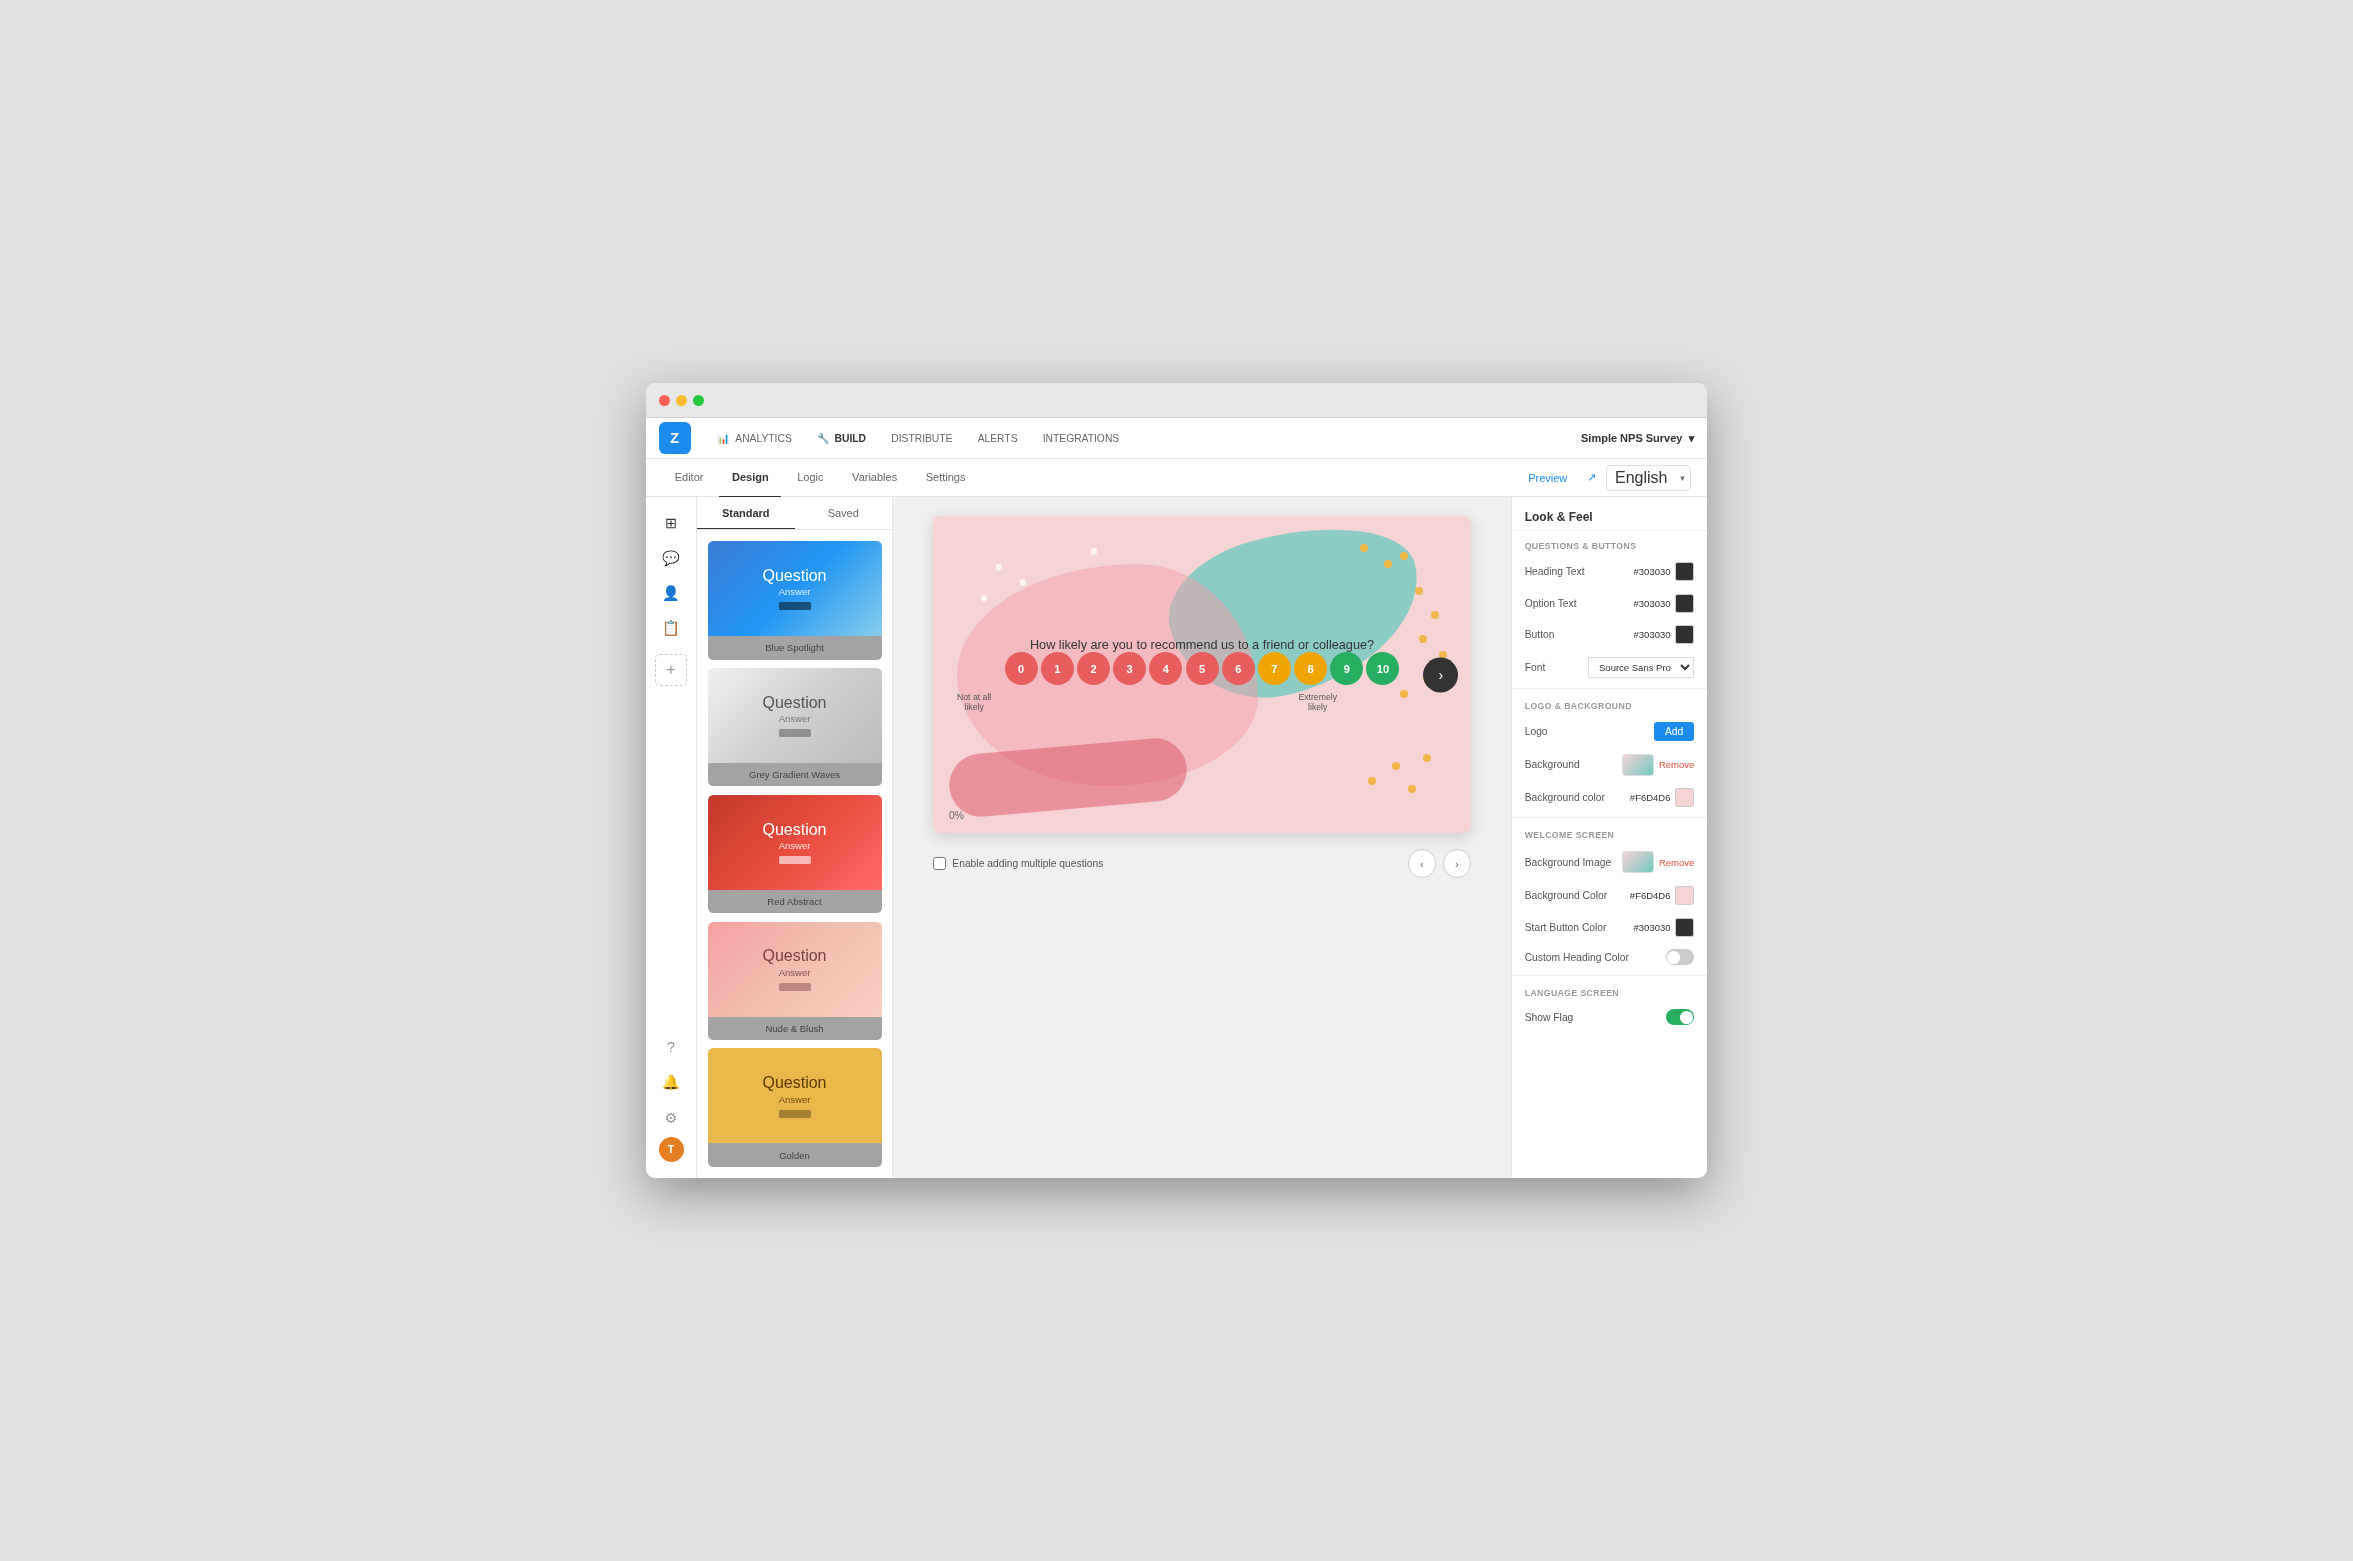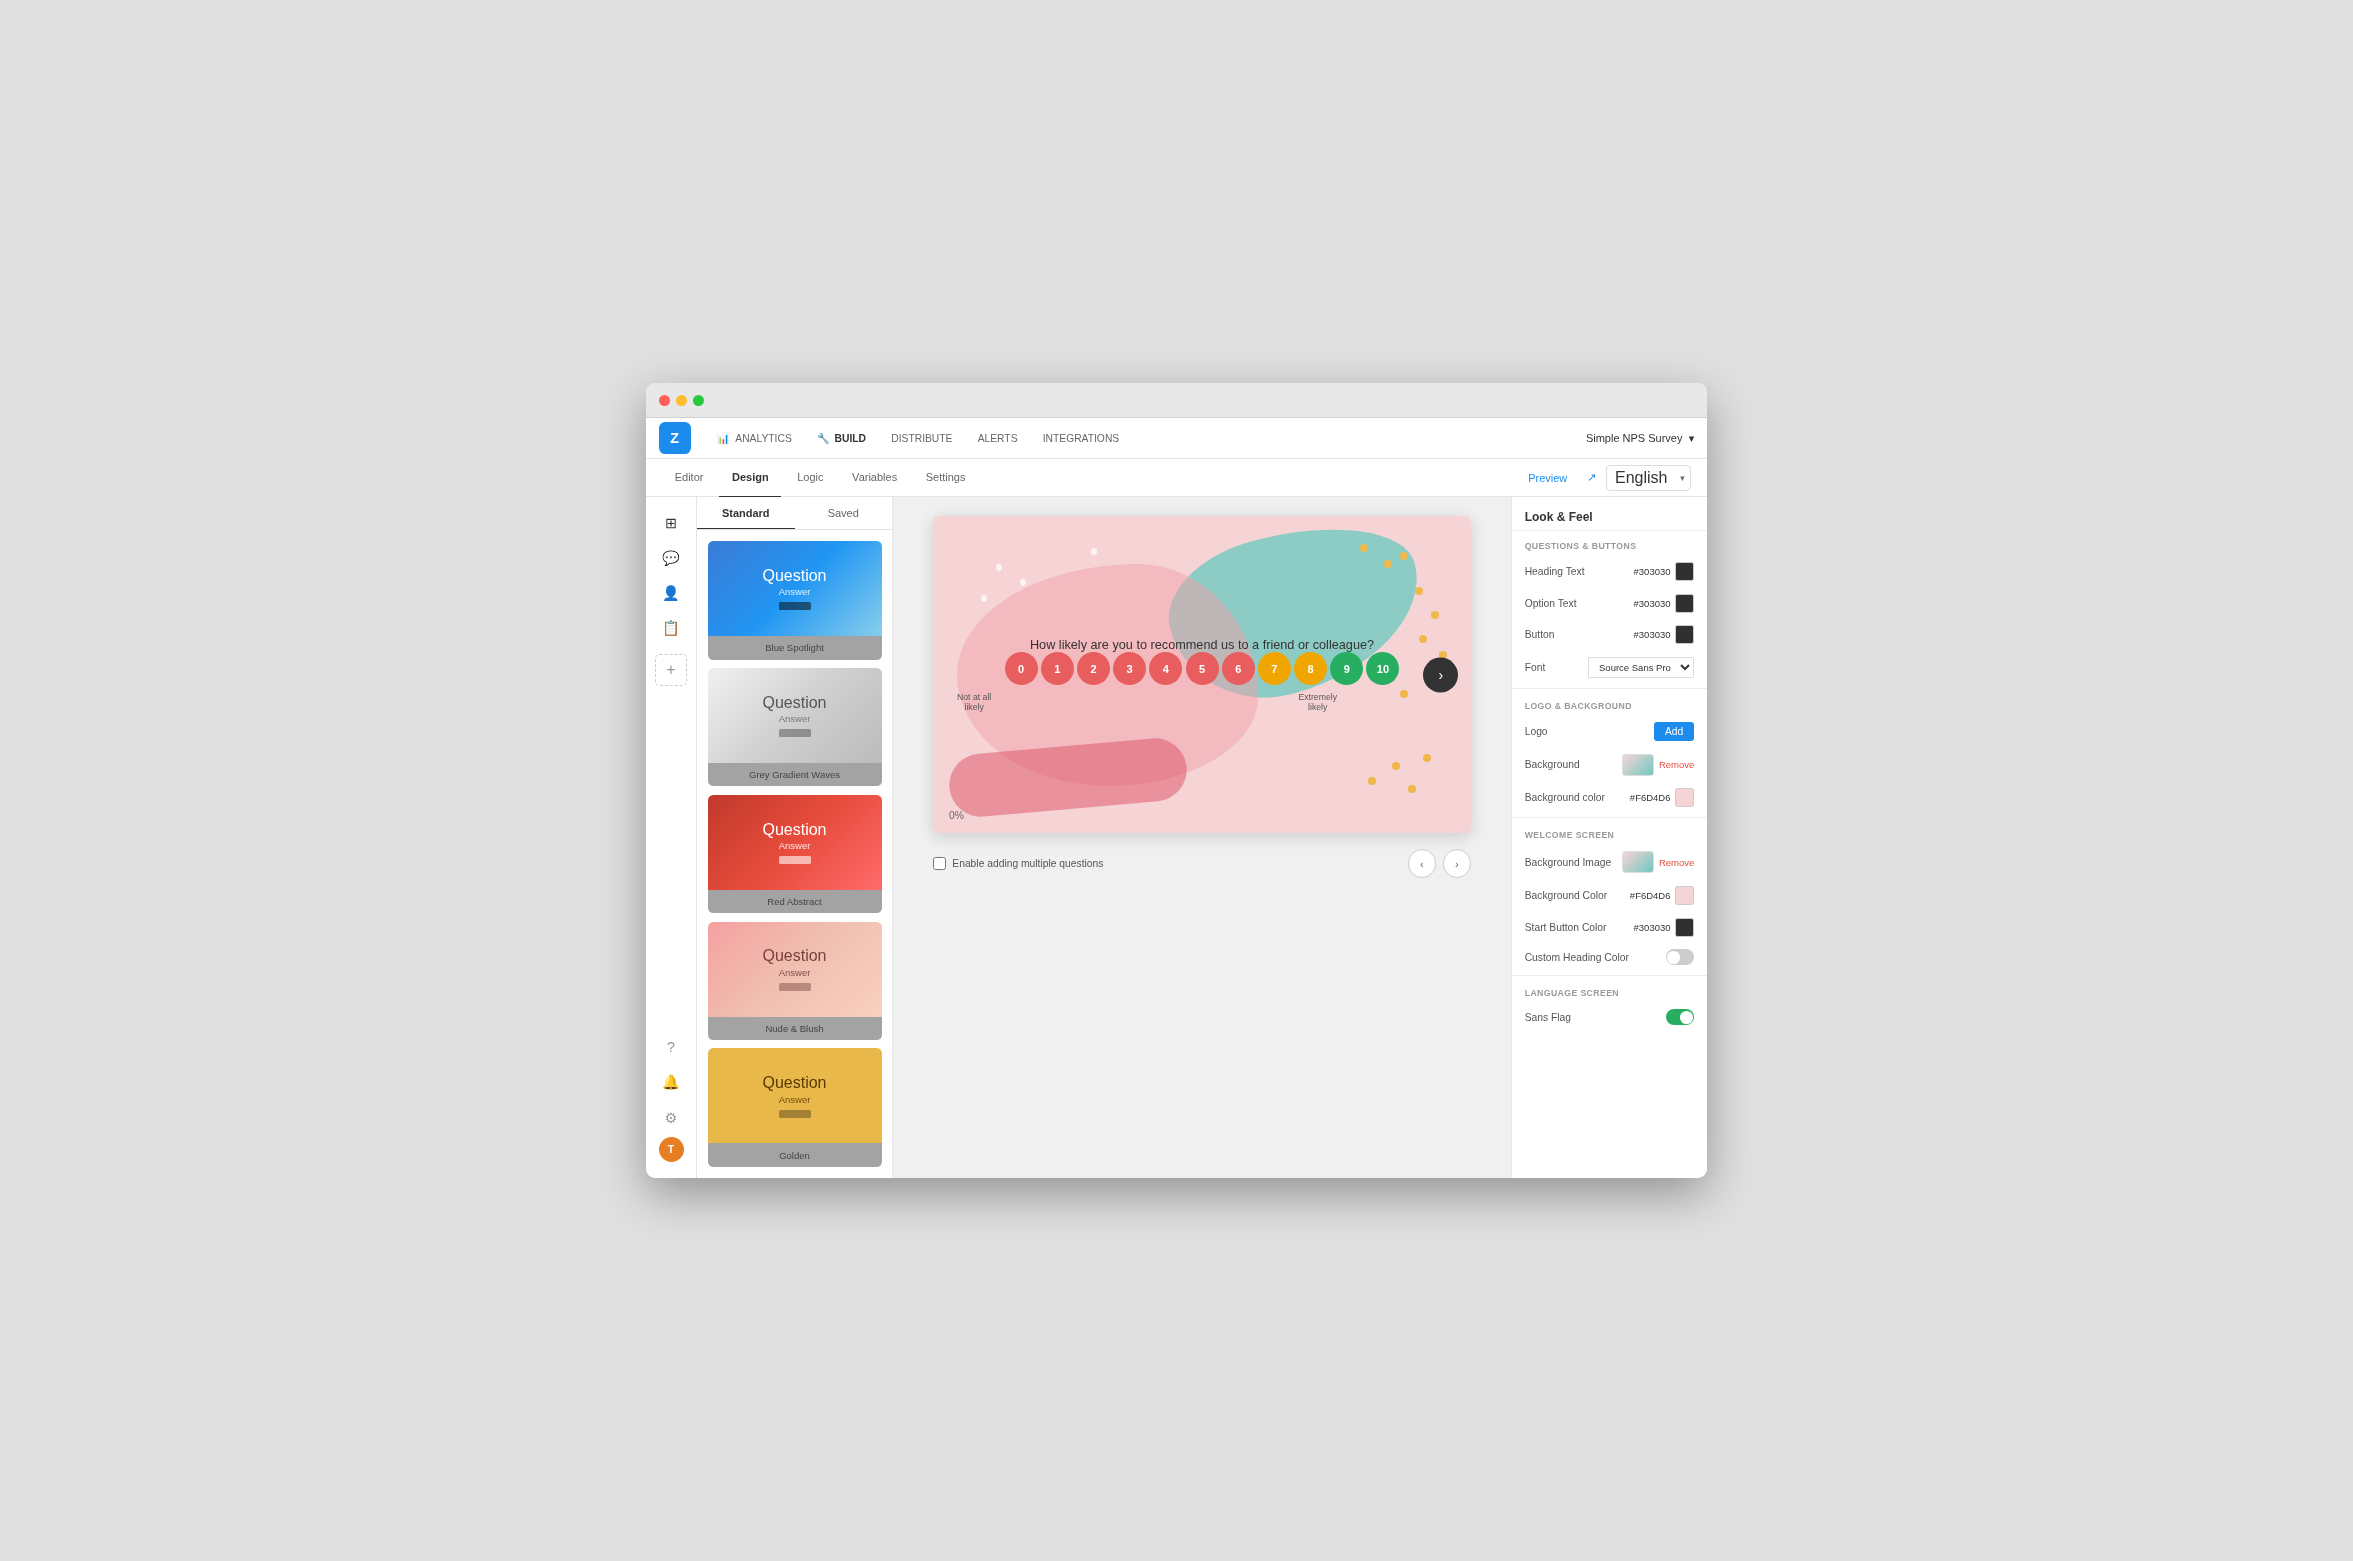--- a/index.html
+++ b/index.html
@@ -14,21 +14,21 @@
     .dot.yellow { background: #ffbd2e; }
     .dot.green { background: #27c93f; }
 
     
     .topnav { background: #fff; height: 41px; display: flex; align-items: center; padding: 0 12.7px; border-bottom: 0.8px solid #e5e5e5; gap: 0; }
     .logo-box { width: 32px; height: 32px; background: #1b8ced; border-radius: 6.3px; display: flex; align-items: center; justify-content: center; color: #fff; font-weight: 700; font-size: 14.3px; margin-right: 16px; }
     .topnav-items { display: flex; align-items: center; gap: 3.2px; flex: 1; }
     .topnav-item { padding: 6.3px 11px; font-size: 10.3px; color: #666; cursor: pointer; display: flex; align-items: center; gap: 4.8px; border-radius: 3.2px; }
     .topnav-item.active { color: #333; font-weight: 600; }
     .topnav-right { display: flex; align-items: center; gap: 9.5px; }
-    .survey-selector { display: flex; align-items: center; gap: 6.3px; font-size: 11px; color: #333; font-weight: 400; cursor: pointer; margin-left: 12px; }
+    .survey-selector { display: flex; align-items: center; gap: 6.3px; font-size: 11px; color: #333; font-weight: 700; cursor: pointer; margin-left: 12px; }
 
     
     .subnav { background: #fff; height: 38px; display: flex; align-items: center; padding: 0 16px; border-bottom: 0.8px solid #e5e5e5; gap: 3.2px; }
     .subnav-item { padding: 4.8px 12.7px; font-size: 11px; color: #666; cursor: pointer; height: 38px; display: flex; align-items: center; border-bottom: 1.6px solid transparent; }
     .subnav-item.active { color: #333; font-weight: 600; border-bottom: 1.6px solid #333; }
     .subnav-right { margin-left: auto; display: flex; align-items: center; gap: 9.5px; }
     .preview-btn { color: #1b8ced; font-size: 11px; cursor: pointer; display: flex; align-items: center; gap: 20px; }
     .lang-select { border: 0.8px solid #ddd; border-radius: 4px; padding: 3.2px 22px 3.2px 8px; font-size: 16px; color: #333; background: #fff; cursor: pointer; appearance: none; position: relative; }
     .lang-wrapper { position: relative; display: flex; align-items: center; }
     .lang-wrapper::after { content: '▾'; position: absolute; right: 6.3px; color: #666; font-size: 8.7px; pointer-events: none; }
@@ -420,21 +420,21 @@
       <div class="panel-row">
         <span class="panel-label">Custom Heading Color</span>
         <div class="toggle off"></div>
       </div>
 
       <div class="divider"></div>
 
       <div class="panel-section-title">LANGUAGE SCREEN</div>
 
       <div class="panel-row">
-        <span class="panel-label">Sans Flag</span>
+        <span class="panel-label">Show Flag</span>
         <div class="toggle on"></div>
       </div>
 
     </div>
 
   </div>
 </div>
 
 
 </body></html>

